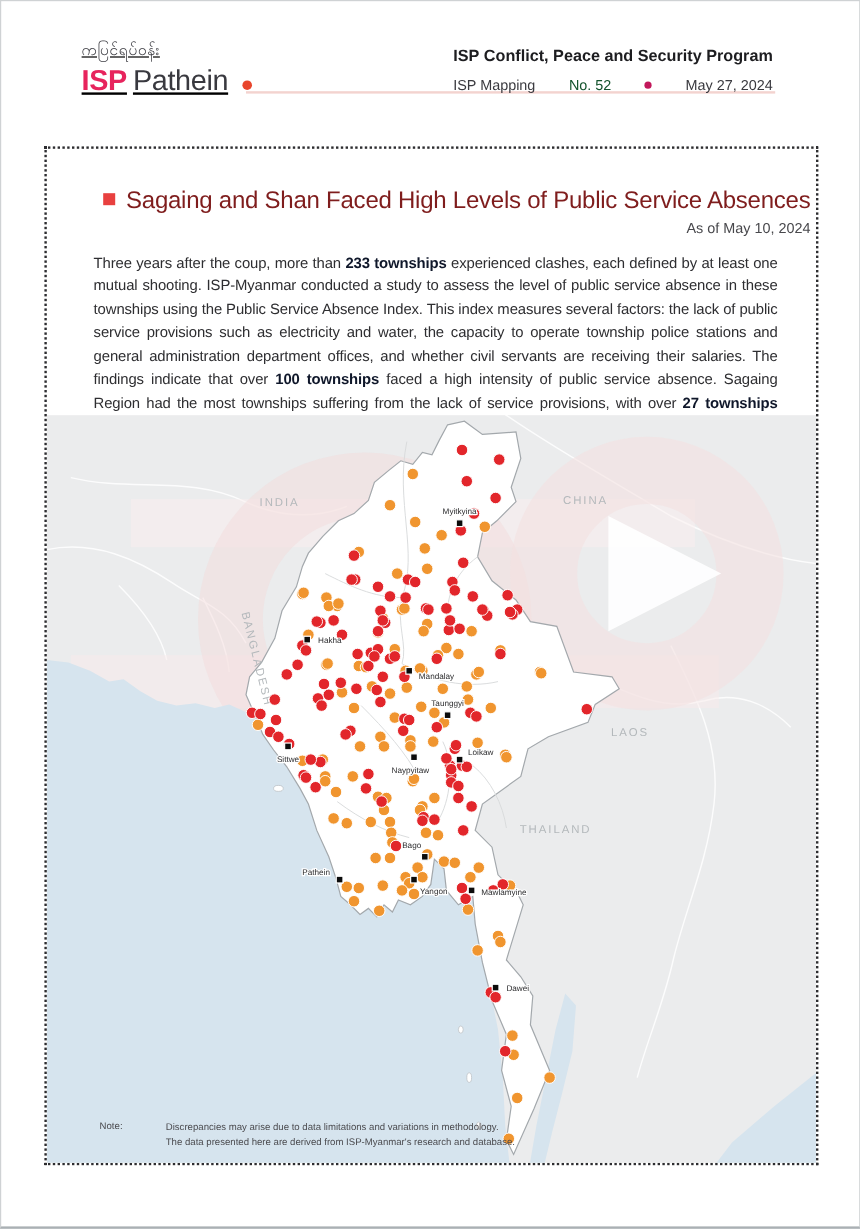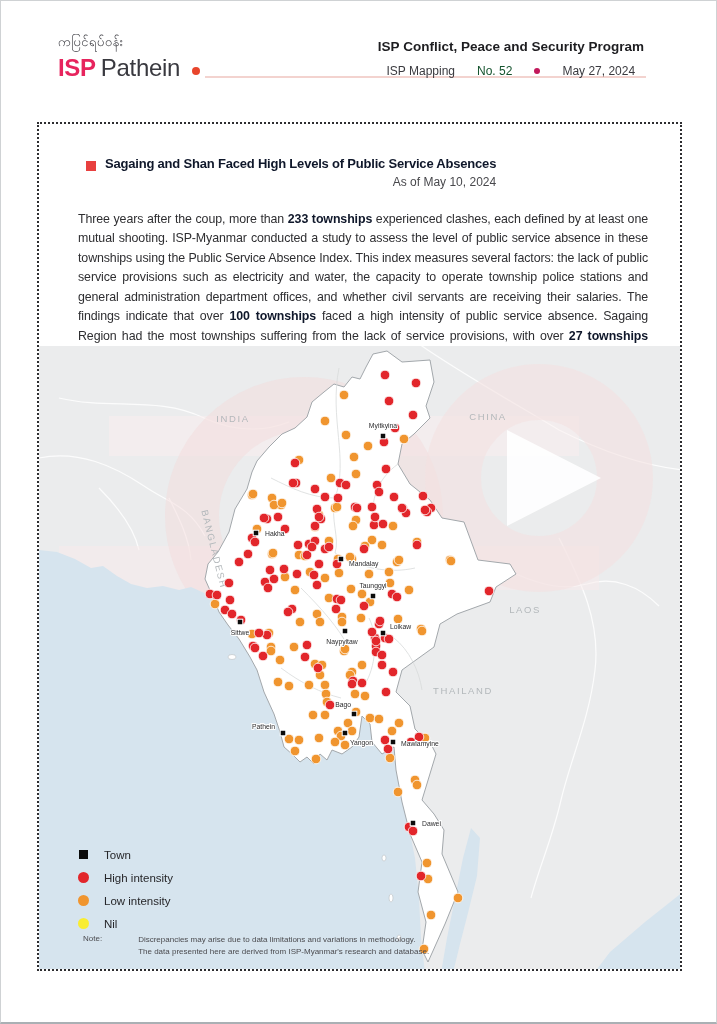--- a/index.html
+++ b/index.html
@@ -1,37 +1,37 @@
 <!DOCTYPE html>
 <html><head>
 <meta charset="utf-8">
 <style>
   html,body{margin:0;padding:0;background:#fff;}
   body{width:717px;height:1024px;position:relative;font-family:"Liberation Sans",sans-serif;
        border:1px solid #cfd2d4;border-bottom:2px solid #aab0b4;box-sizing:border-box;overflow:hidden;}
   
-  .logo{position:absolute;left:57px;top:32px;}
+  .logo{position:absolute;left:67px;top:32px;text-decoration:underline;}
   .logo-burmese{font-size:13px;color:#3e3e44;letter-spacing:.5px;}
   .logo-line2{margin-top:2px;font-size:24px;letter-spacing:-.3px;display:flex;align-items:center;}
   .logo-isp{color:#e7245d;font-weight:700;}
   .logo-mapping{color:#39393f;font-weight:400;margin-left:5px;}
   .logo-dot{width:8px;height:8px;border-radius:50%;background:#e8452c;margin-left:12px;margin-top:6px;}
   .hdr-line{position:absolute;left:204px;top:75px;width:441px;height:2px;background:#f3d3cf;}
   .hdr-right{position:absolute;right:72px;top:38px;text-align:right;}
   .hdr-program{font-size:13.5px;font-weight:600;color:#1d1d20;}
   .hdr-program b{font-weight:800;}
-  .hdr-issue{margin-top:10px;font-size:12px;color:#3a3a3f;display:flex;justify-content:center;align-items:center;gap:22px;}
+  .hdr-issue{margin-top:10px;font-size:12px;color:#3a3a3f;display:flex;justify-content:space-between;align-items:center;gap:22px;}
   .hdr-issue .no{font-weight:400;color:#14532d;}
   .hdr-issue .bullet{width:6px;height:6px;border-radius:50%;background:#c2185b;display:inline-block;}
   
   .frame{position:absolute;left:36px;top:121px;width:645px;height:849px;border:2px dotted #2d2d30;box-sizing:border-box;background:#fff;overflow:hidden;}
   
   .title-row{position:absolute;left:47px;top:32px;display:flex;gap:9px;}
   .title-sq{width:10px;height:10px;background:#e8403f;margin-top:5px;flex:none;}
-  .title-main{font-size:13px;font-weight:700;color:#0f172a;letter-spacing:-.2px;}
+  .title-main{font-size:20px;font-weight:400;color:#7f1d1d;letter-spacing:-.2px;}
   .title-sub{font-size:12px;color:#48484c;margin-top:4px;font-weight:400;text-align:right;}
   
   .para{position:absolute;left:39px;top:86px;width:570px;font-size:12.4px;line-height:1.57;color:#2e2e31;text-align:justify;letter-spacing:-.1px;}
   .para b{font-weight:700;color:#0f172a;}
   
   .mapsvg{position:absolute;left:0;top:214px;width:645px;height:635px;}
   .country-label{fill:#b3b8bb;font-size:9.5px;letter-spacing:1.6px;font-weight:500;}
   .town-label{fill:#2c2c2e;font-size:6.8px;paint-order:stroke;stroke:#ffffff;stroke-width:2px;font-weight:500;}
   
   .legend{position:absolute;left:39px;top:719px;}
@@ -385,38 +385,20 @@
         <text x="236" y="391" text-anchor="end" class="town-label">Pathein</text>
         <rect x="303.2" y="392.2" width="5.6" height="5.6" fill="#0b0b0b" stroke="#fff" stroke-width="1"></rect>
         <text x="311" y="407" text-anchor="start" class="town-label">Yangon</text>
         <rect x="351.2" y="401.2" width="5.6" height="5.6" fill="#0b0b0b" stroke="#fff" stroke-width="1"></rect>
         <text x="362" y="408" text-anchor="start" class="town-label">Mawlamyine</text>
         <rect x="371.2" y="482.2" width="5.6" height="5.6" fill="#0b0b0b" stroke="#fff" stroke-width="1"></rect>
         <text x="383" y="488" text-anchor="start" class="town-label">Dawei</text>
       </g>
   </svg>
 
-  <div class="legend">
-    <div class="leg-row">
-      <span class="leg-marker square" style="background: rgb(11, 11, 11);"></span>
-      <span class="leg-label">Town</span>
-    </div>
-    <div class="leg-row">
-      <span class="leg-marker" style="background: rgb(226, 38, 43);"></span>
-      <span class="leg-label">High intensity</span>
-    </div>
-    <div class="leg-row">
-      <span class="leg-marker" style="background: rgb(240, 149, 47);"></span>
-      <span class="leg-label">Low intensity</span>
-    </div>
-    <div class="leg-row">
-      <span class="leg-marker" style="background: rgb(249, 237, 50);"></span>
-      <span class="leg-label">Nil</span>
-    </div>
-  </div>
 
   <div class="note">
     <div class="note-label">Note:</div>
     <div class="note-text">
       <div>Discrepancies may arise due to data limitations and variations in methodology.</div>
       <div>The data presented here are derived from ISP-Myanmar's research and database.</div>
     </div>
   </div>
 </div>
 

